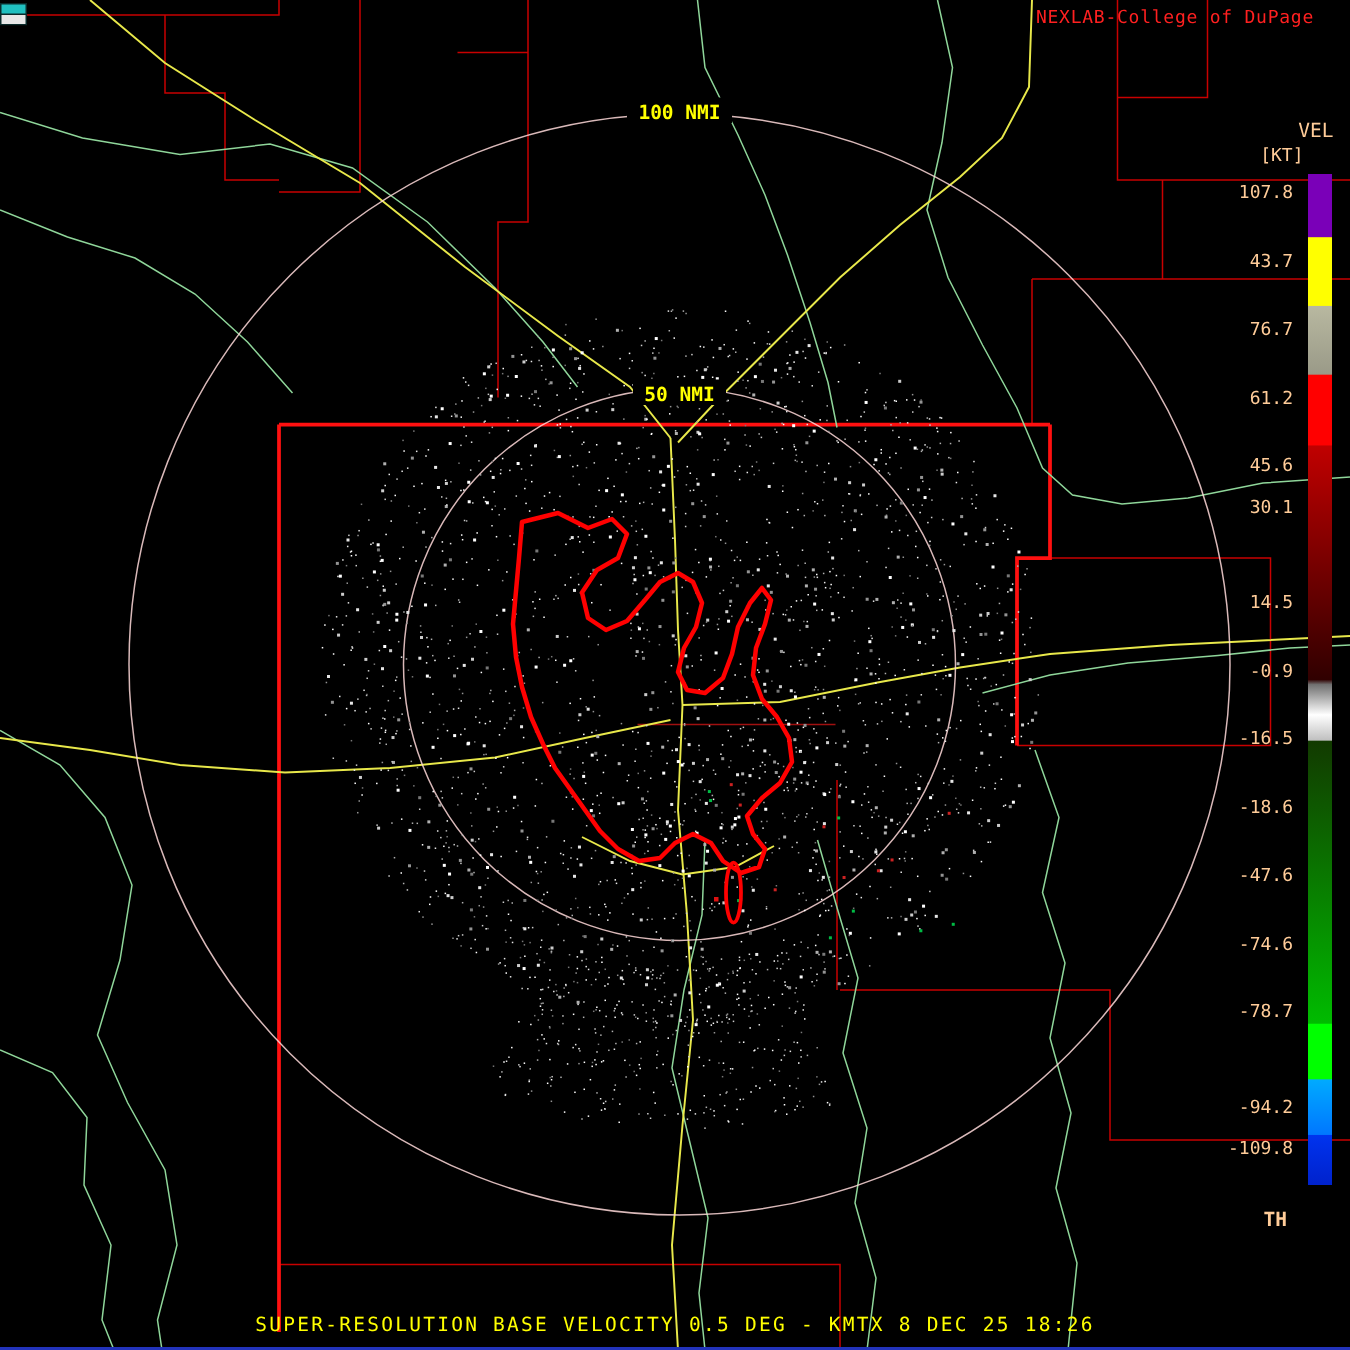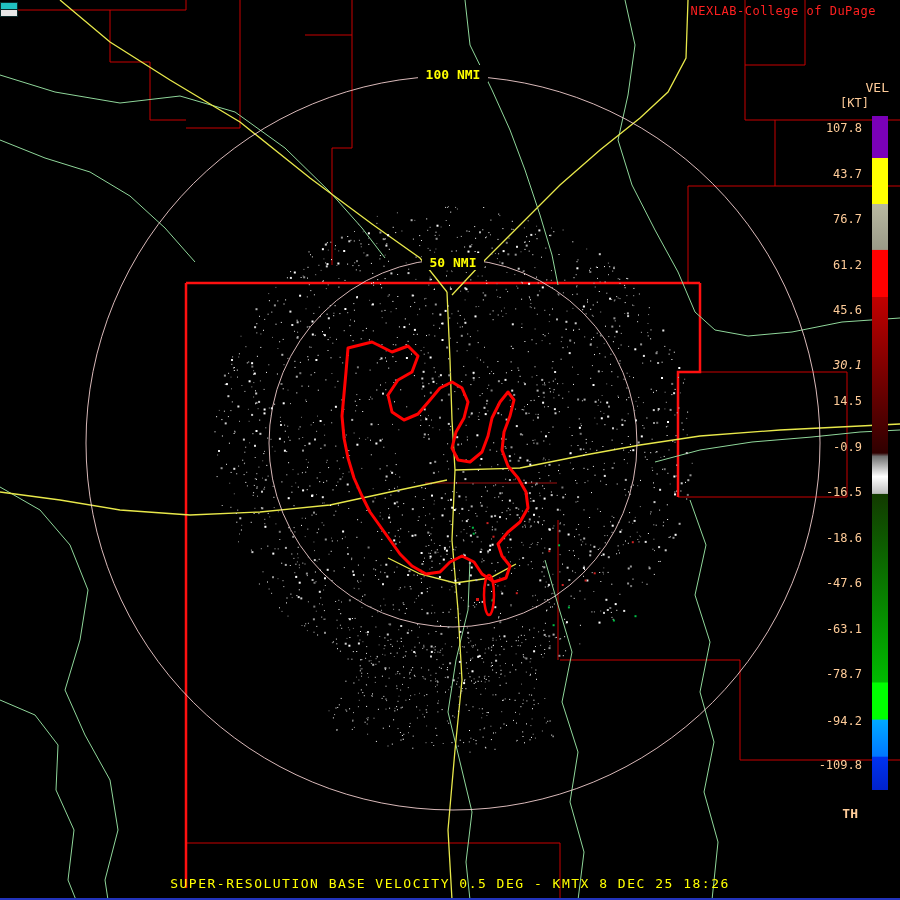--- a/index.html
+++ b/index.html
@@ -2719,29 +2719,29 @@
   <div class="colorbar-area">
     <div class="cb-title">VEL</div>
     <div class="cb-unit">[KT]</div>
     <div class="cb-bar" id="cb-bar" style="background: linear-gradient(rgb(122, 0, 184) 0%, rgb(122, 0, 184) 6.2%, rgb(255, 255, 0) 6.3%, rgb(255, 255, 0) 13%, rgb(184, 184, 160) 13.1%, rgb(154, 154, 136) 19.8%, rgb(255, 0, 0) 19.9%, rgb(255, 0, 0) 26.8%, rgb(192, 0, 0) 26.9%, rgb(48, 0, 0) 50%, rgb(112, 112, 112) 50.5%, rgb(255, 255, 255) 53.5%, rgb(192, 192, 192) 56%, rgb(18, 58, 0) 56.1%, rgb(0, 187, 0) 84%, rgb(0, 255, 0) 84.1%, rgb(0, 255, 0) 89.5%, rgb(0, 170, 255) 89.6%, rgb(0, 119, 255) 95%, rgb(0, 51, 238) 95.1%, rgb(0, 34, 204) 100%);"></div>
     <div id="cb-ticks">
         <div class="cb-tick" style="top: 92px;">107.8</div>
         <div class="cb-tick" style="top: 137.5px;">43.7</div>
         <div class="cb-tick" style="top: 183px;">76.7</div>
         <div class="cb-tick" style="top: 228.5px;">61.2</div>
         <div class="cb-tick" style="top: 274px;">45.6</div>
-        <div class="cb-tick" style="top: 329px; font-style: italic;">30.1</div>
+        <div class="cb-tick" style="top: 302px;">30.1</div>
         <div class="cb-tick" style="top: 365px;">14.5</div>
         <div class="cb-tick" style="top: 410.5px;">-0.9</div>
         <div class="cb-tick" style="top: 456px;">-16.5</div>
         <div class="cb-tick" style="top: 501.5px;">-18.6</div>
         <div class="cb-tick" style="top: 547px;">-47.6</div>
-        <div class="cb-tick" style="top: 592.5px;">-63.1</div>
+        <div class="cb-tick" style="top: 592.5px;">-74.6</div>
         <div class="cb-tick" style="top: 638px;">-78.7</div>
-        <div class="cb-tick" style="top: 685px;">-94.2</div>
+        <div class="cb-tick" style="top: 702px;">-94.2</div>
         <div class="cb-tick" style="top: 729px;">-109.8</div>
       </div>
     <div class="cb-th">TH</div>
   </div>
 
   <div class="caption">SUPER-RESOLUTION BASE VELOCITY 0.5 DEG - KMTX 8 DEC 25 18:26</div>
   <div class="bottom-line"></div>
 </div>
 
 </body></html>

